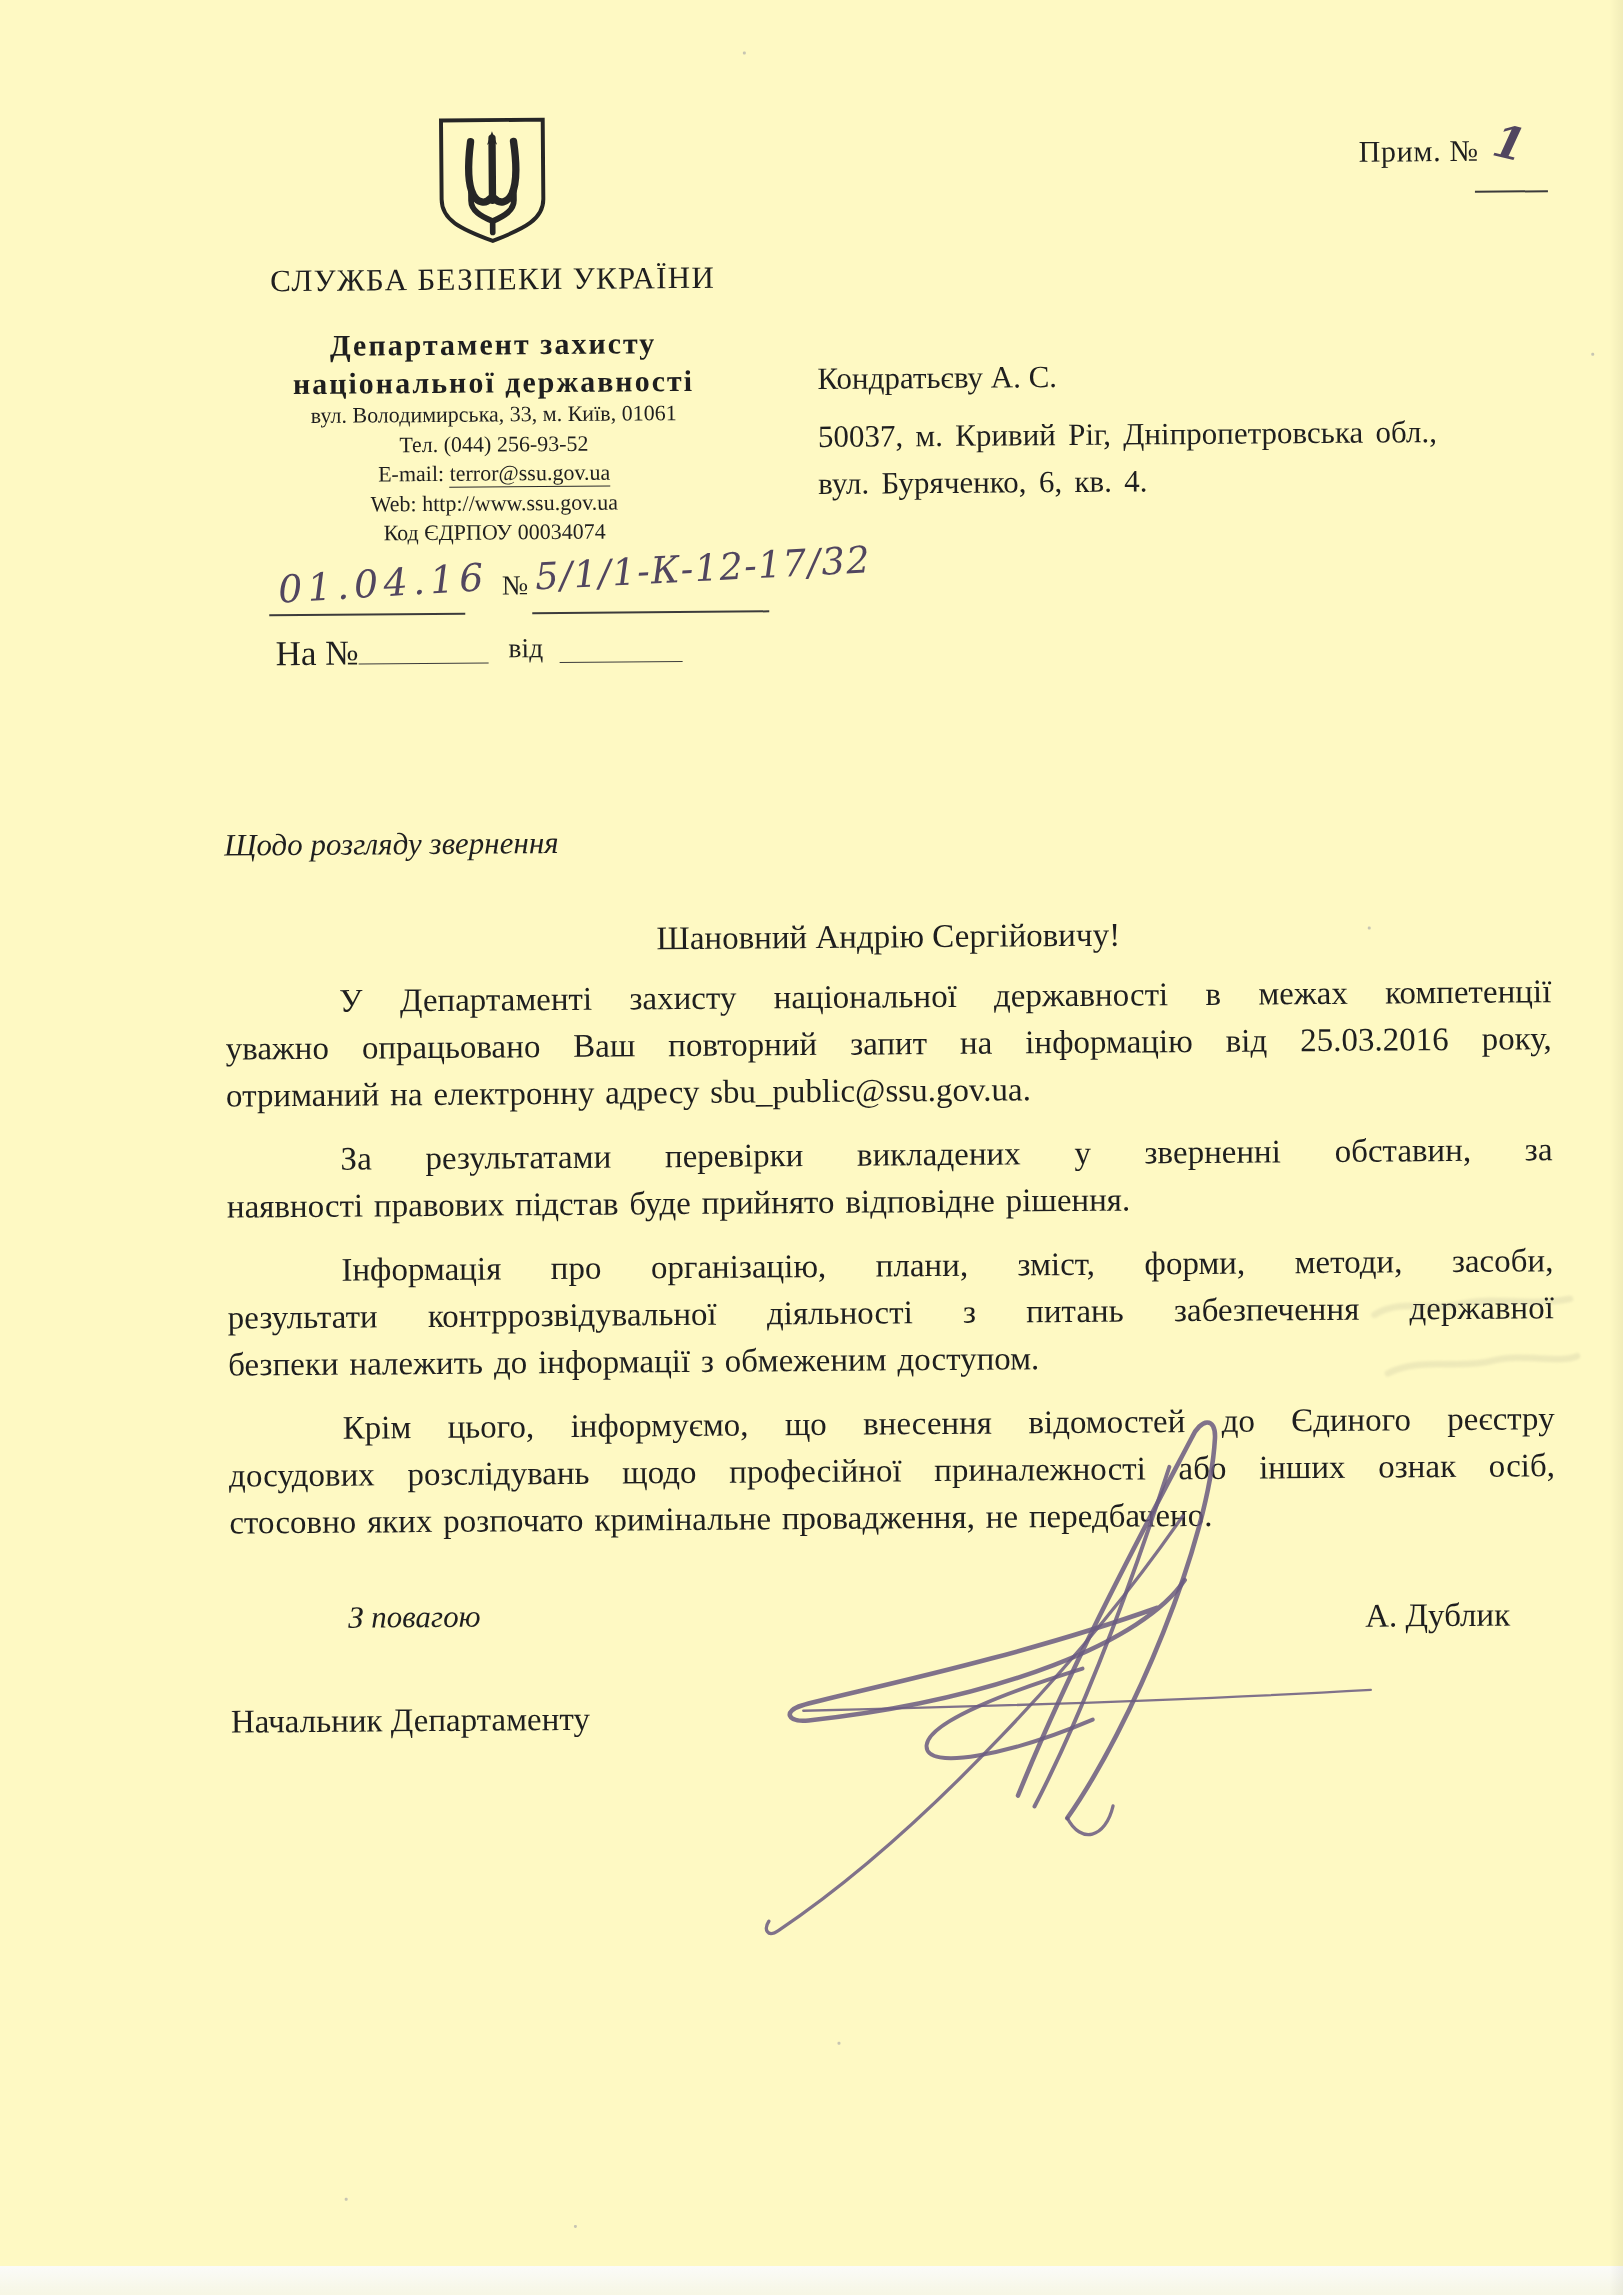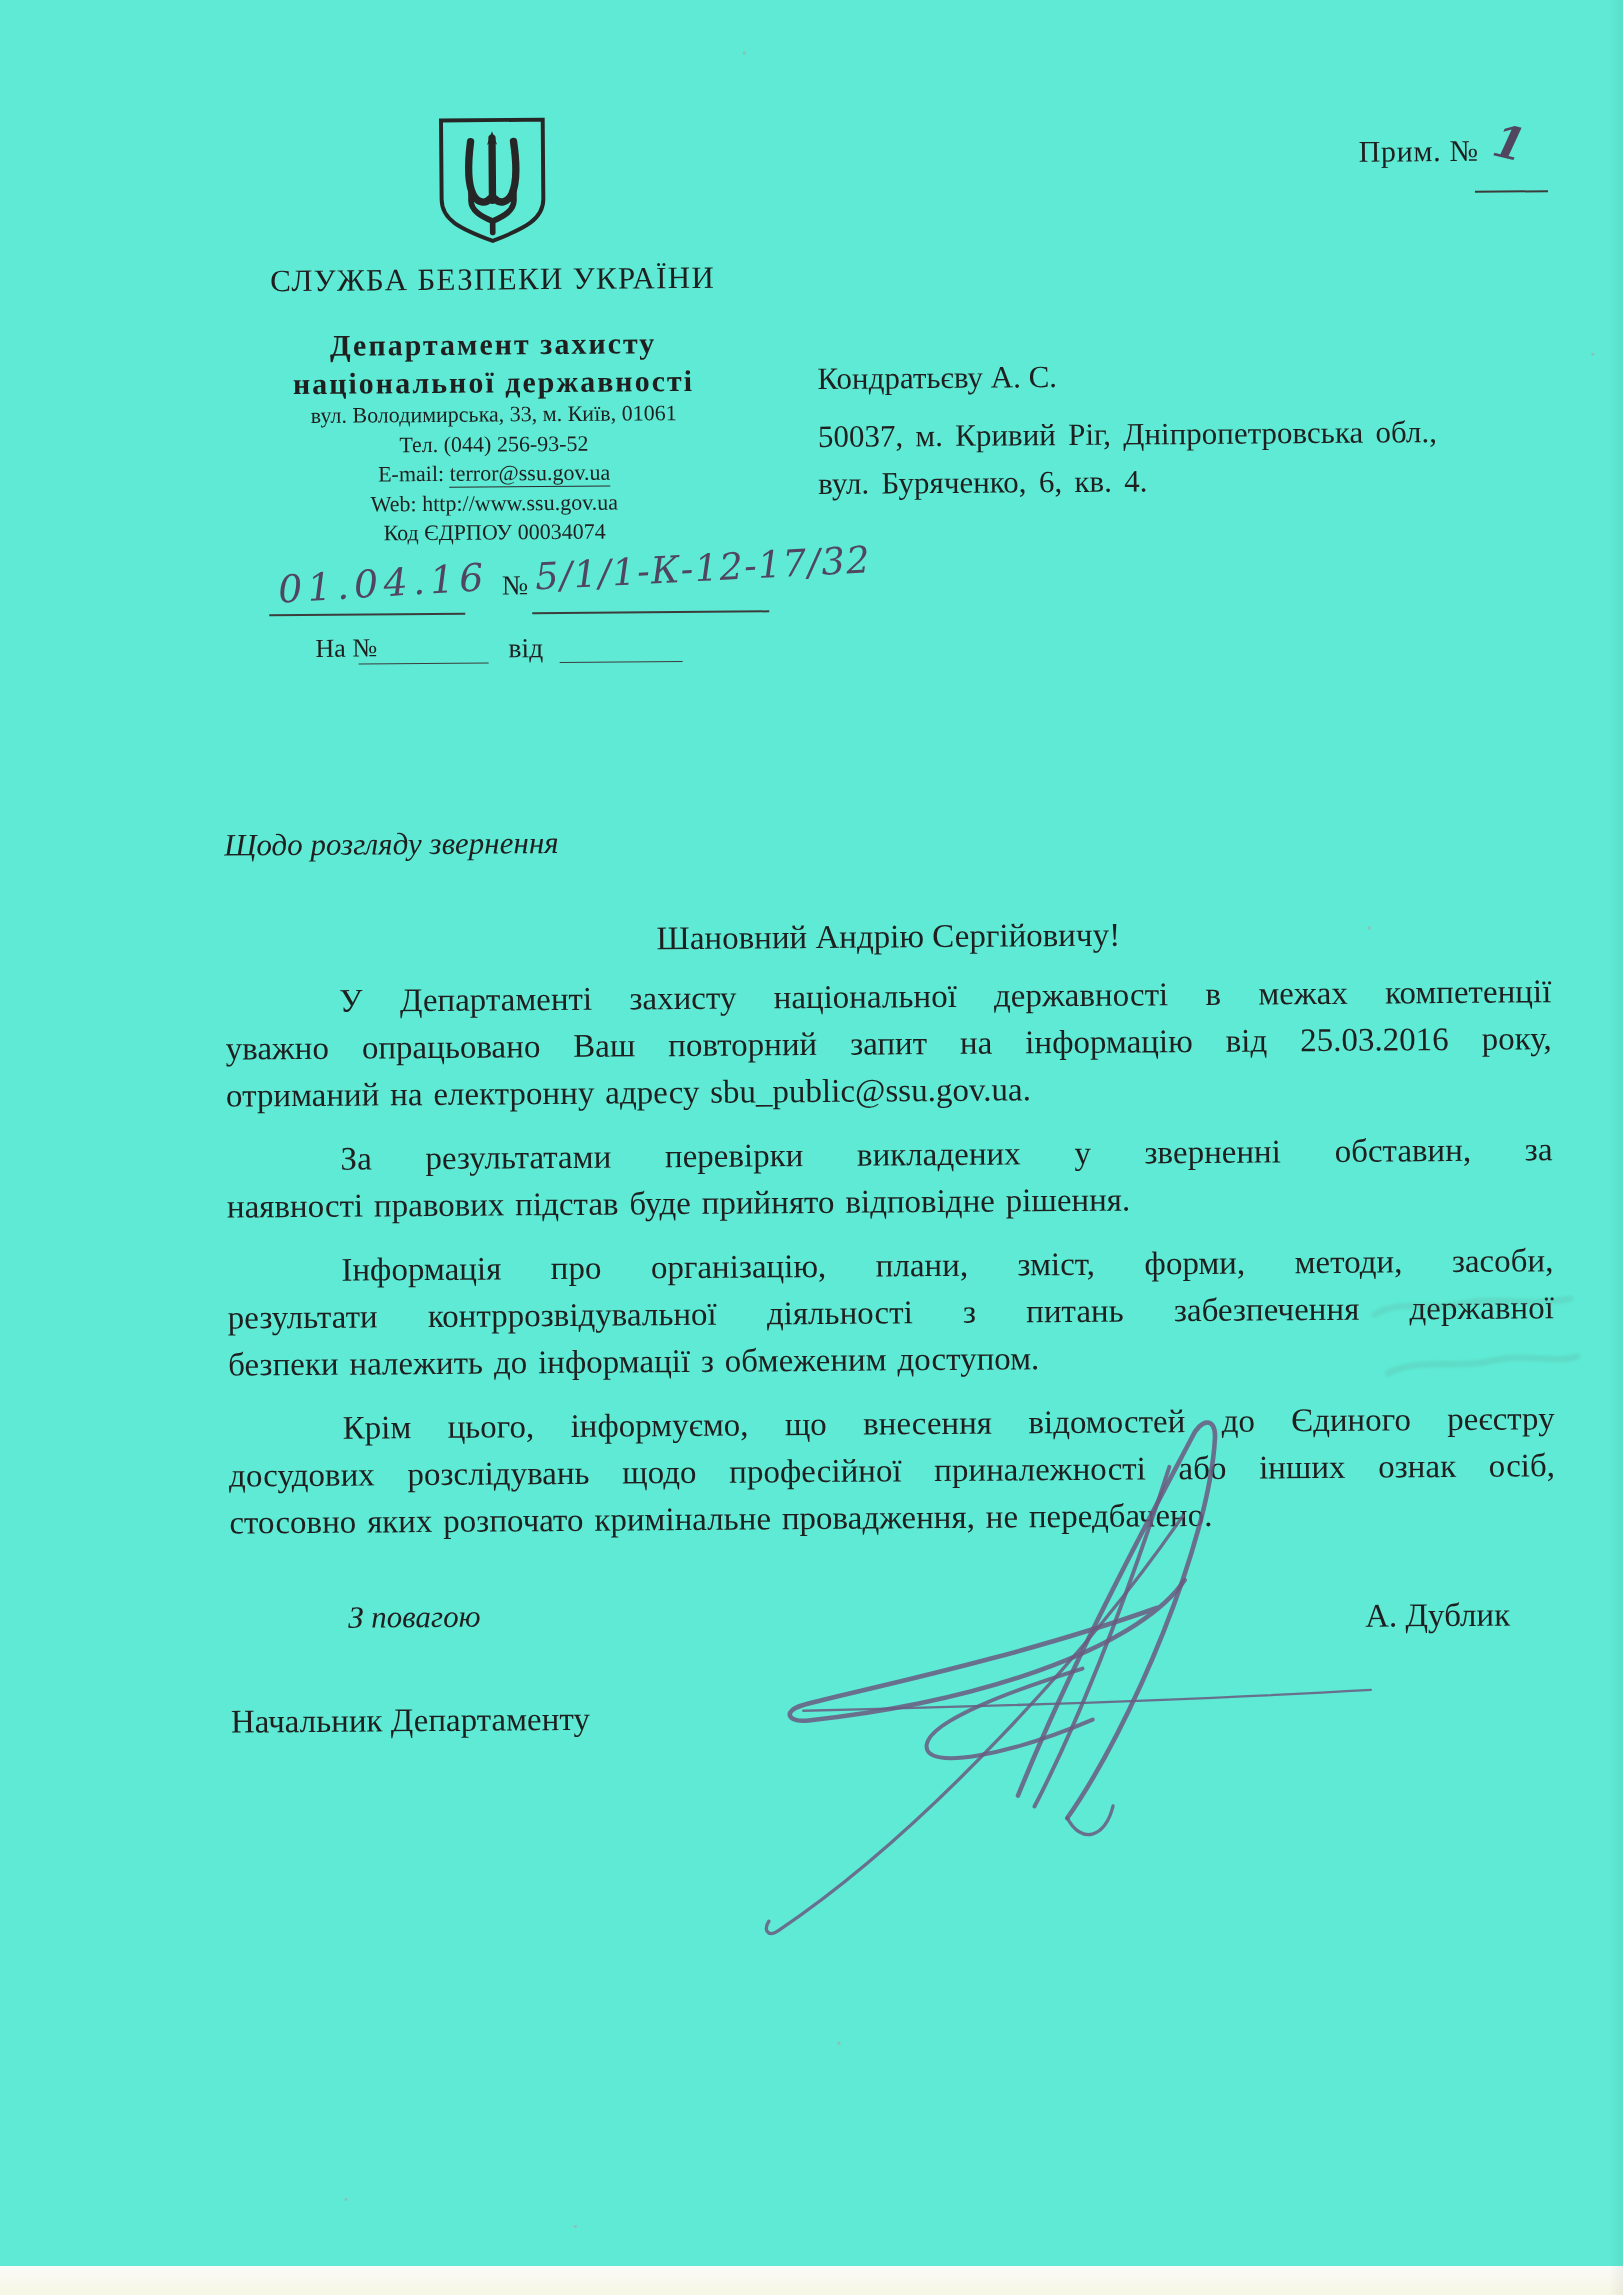--- a/index.html
+++ b/index.html
@@ -1,18 +1,18 @@
 <!DOCTYPE html>
 <html style="font-size:10.5px"><head>
 <meta charset="utf-8">
 <style>
   html,body { margin:0; padding:0; background:#d8d8d4; }
   .sheet {
     position:relative; width:1623px; height:2295px;
-    background:#5eead4; overflow:hidden;
+    background:#fef9c3; overflow:hidden;
     font-family:"Liberation Serif", serif; color:#1f1f1f;
   }
   .tilt { position:absolute; left:0; top:0; width:100%; height:100%;
     transform:rotate(-0.45deg); transform-origin:50% 42%; }
   .abs { position:absolute; }
   .center { text-align:center; }
 
   
   .copy-label { left:1365px; top:139px; font-size:30px; letter-spacing:0.7px; }
   .copy-one {
@@ -37,21 +37,21 @@
   
   .hand {
     font-family:"DejaVu Serif", serif; font-style:italic; color:#51465f;
   }
   .date-hand { left:281px; top:558px; font-size:38px; letter-spacing:5.2px; transform:rotate(-3deg); }
   .date-underline { left:272px; top:610px; width:196px; border-top:2px solid #3c3c3c; }
   .no-sign { left:505px; top:567px; font-size:27.5px; }
   .num-hand { left:538px; top:546px; font-size:37px; letter-spacing:1.3px; transform:rotate(-2.5deg); white-space:nowrap; }
   .num-underline { left:535px; top:610px; width:237px; border-top:2px solid #3c3c3c; }
 
-  .na-label { left:278px; top:630px; font-size:26px;margin-left:40px; }
+  .na-label { left:278px; top:630px; font-size:35px; }
   .na-underline { left:361px; top:660px; width:130px; border-top:1.3px solid #3c3c3c; }
   .vid-label { left:511px; top:630px; font-size:27.5px;text-align:right; }
   .vid-underline { left:562px; top:660px; width:123px; border-top:1.3px solid #3c3c3c; }
 
   
   .rcpt-name { left:822px; top:361px; font-size:31px; }
   .rcpt-line1 { left:822px; top:419px; font-size:31px; word-spacing:4.6px; white-space:nowrap; }
   .rcpt-line2 { left:822px; top:466px; font-size:31px; word-spacing:4.6px; }
 
   

